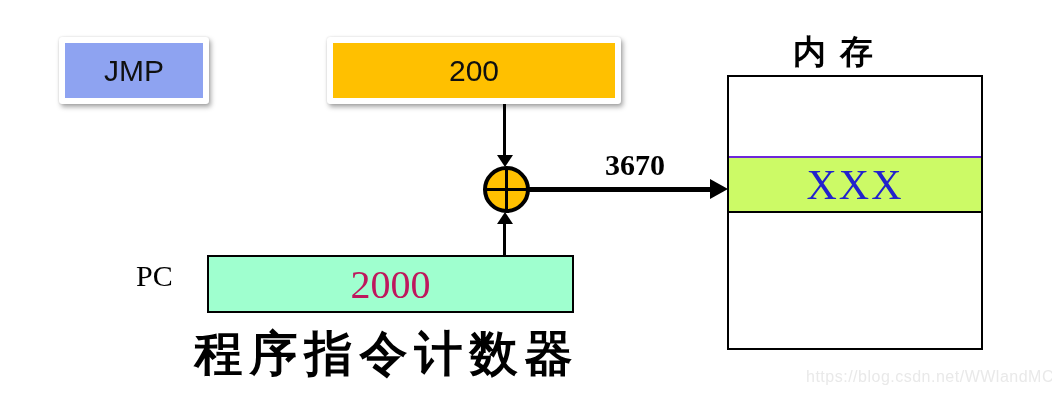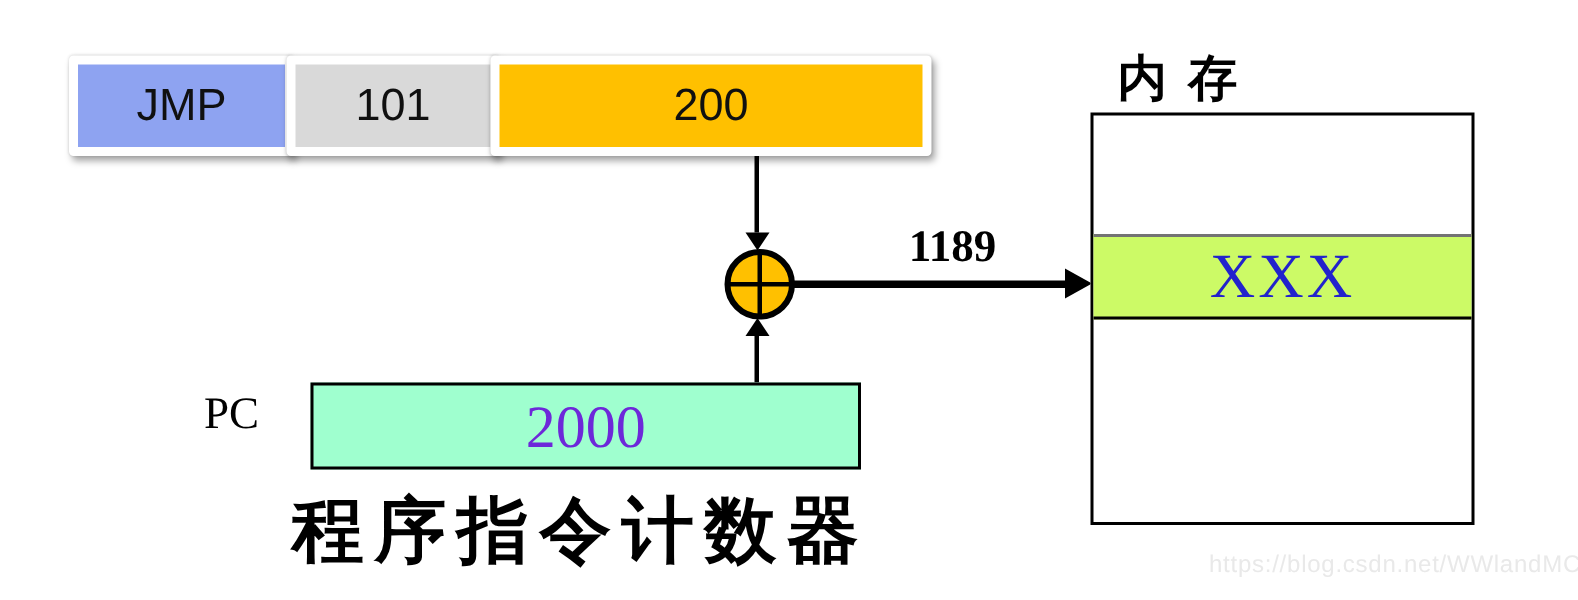--- a/index.html
+++ b/index.html
@@ -8,21 +8,21 @@
     font-family:"Liberation Sans",sans-serif;
   }
   
   .iw-field{
     position:absolute;box-sizing:border-box;height:67px;top:37px;
     border:6px solid #fff;border-radius:3px;
     box-shadow:2px 3px 5px rgba(0,0,0,.35),0 0 2px rgba(0,0,0,.15);
     display:flex;align-items:center;justify-content:center;
     font-size:30px;color:#101010;
   }
-  .iw-opcode{left:46px;width:150px;background:#8EA3F1;}
+  .iw-opcode{left:59px;width:150px;background:#8EA3F1;}
   .iw-mode{left:191px;width:142px;background:#D9D9D9;}
   .iw-offset{left:327px;width:294px;background:#FFC000;}
 
   
   .vline{position:absolute;width:3px;background:#000;}
   .vline-offset{left:503px;top:104px;height:51px;}
   .vline-pc{left:503px;top:224px;height:31px;}
   .hline{position:absolute;left:529px;top:187px;width:183px;height:5px;background:#000;}
   .arr{position:absolute;width:0;height:0;}
   .arr-down{left:497px;top:155px;border-left:8px solid transparent;border-right:8px solid transparent;border-top:12px solid #000;}
@@ -37,88 +37,85 @@
   .adder .plus-h{position:absolute;left:-1px;right:-1px;top:50%;margin-top:-2px;height:3px;background:#000;}
   .adder .plus-v{position:absolute;top:-1px;bottom:-1px;left:50%;margin-left:-2px;width:3px;background:#000;}
 
   .sum-label{
     position:absolute;left:573px;top:148px;width:124px;text-align:center;
     font-family:"Liberation Serif",serif;font-weight:bold;font-size:30px;color:#000;
   }
 
   
   .mem-title{
-    position:absolute;left:745px;top:30px;width:190px;text-align:left;
+    position:absolute;left:745px;top:30px;width:190px;text-align:center;
     font-family:"Liberation Serif",serif;font-weight:bold;font-size:33px;
     letter-spacing:14px;color:#000;white-space:nowrap;
   }
   .mem-box{
     position:absolute;left:727px;top:75px;width:256px;height:275px;box-sizing:border-box;
     border:2px solid #000;background:#fff;
   }
   .mem-cell{
     position:absolute;left:729px;top:156px;width:252px;height:57px;box-sizing:border-box;
-    border-top:2px solid #737373;border-bottom:2px solid #000;background:#CCFA66;
+    border-top:2px solid #6d28d9;border-bottom:2px solid #000;background:#CCFA66;
     display:flex;align-items:center;justify-content:center;
   }
   .mem-cell-text{
     font-family:"Liberation Serif",serif;font-size:42px;color:#2222CC;letter-spacing:2px;
   }
 
   
   .pc-label{
     position:absolute;left:136px;top:259px;
     font-family:"Liberation Serif",serif;font-weight:normal;font-size:30px;color:#000;
   }
   .pc-box{
     position:absolute;left:207px;top:255px;width:367px;height:58px;box-sizing:border-box;
     border:2px solid #000;background:#9FFFCF;
     display:flex;align-items:center;justify-content:center;
   }
-  .pc-value{font-family:"Liberation Serif",serif;font-size:40px;color:#6d28d9;}
+  .pc-value{font-family:"Liberation Serif",serif;font-size:40px;color:#be185d;}
   .pc-caption{
     position:absolute;left:187px;top:322px;width:400px;text-align:center;
     font-family:"Liberation Serif",serif;font-weight:bold;font-size:48px;
     letter-spacing:7px;color:#000;white-space:nowrap;
   }
 
   .watermark{
     position:absolute;left:806px;top:368px;
     font-size:16px;color:#E9E9E9;letter-spacing:.5px;white-space:nowrap;
   }
 </style>
 </head>
 <body>
 
 <div class="canvas">
 
   <div class="iw-field iw-opcode">
     <span>JMP</span>
   </div>
-  <div class="iw-field iw-mode">
-    <span>101</span>
-  </div>
   <div class="iw-field iw-offset">
     <span>200</span>
   </div>
 
   <div class="vline vline-offset"></div>
   <div class="arr arr-down"></div>
 
   <div class="adder">
     <div class="plus-h"></div>
     <div class="plus-v"></div>
   </div>
 
   <div class="arr arr-up"></div>
   <div class="vline vline-pc"></div>
 
   <div class="hline"></div>
   <div class="arr arr-right"></div>
-  <div class="sum-label">1189</div>
+  <div class="sum-label">3670</div>
 
   <div class="mem-title">内存</div>
   <div class="mem-box"></div>
   <div class="mem-cell">
     <span class="mem-cell-text">XXX</span>
   </div>
 
   <div class="pc-label">PC</div>
   <div class="pc-box">
     <span class="pc-value">2000</span>

